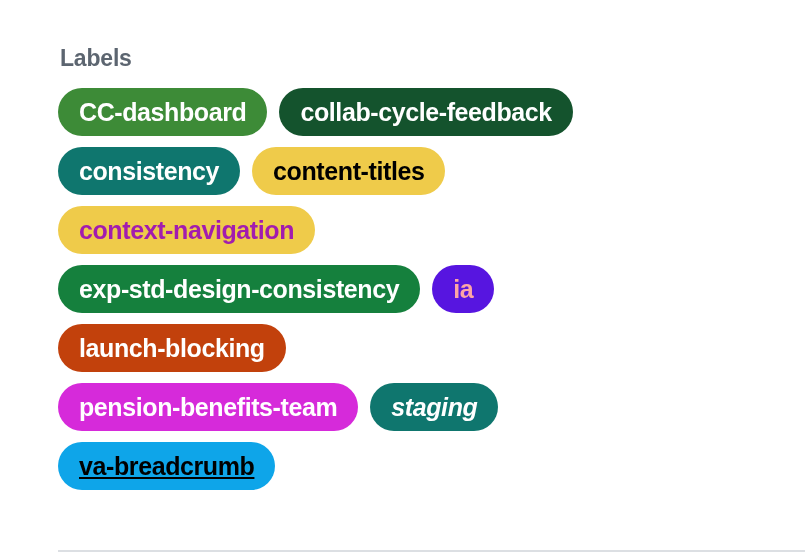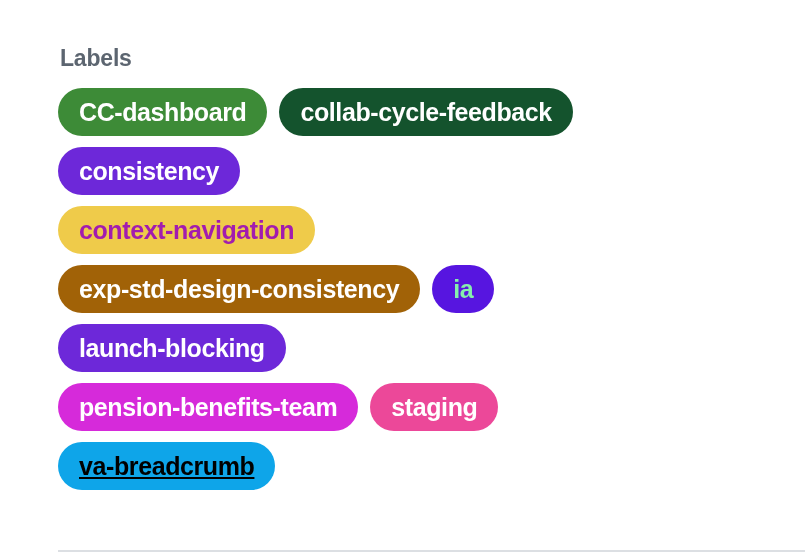--- a/index.html
+++ b/index.html
@@ -86,35 +86,36 @@
 
   <div class="labels-section">
     <h2 class="section-title" style="color: rgb(92, 101, 112);">Labels</h2>
 
     <div class="label-rows">
         <div class="label-row">
           <span class="label-pill" style="background: rgb(61, 139, 55); color: rgb(255, 255, 255);">CC-dashboard</span>
           <span class="label-pill" style="background: #14532d; color: rgb(255, 255, 255);">collab-cycle-feedback</span>
         </div>
         <div class="label-row">
-          <span class="label-pill" style="background: #6d28d9; color: rgb(255, 255, 255);">consistency</span>
+          <span class="label-pill" style="background: #0f766e; color: rgb(255, 255, 255);">consistency</span>
+          <span class="label-pill" style="background: rgb(239, 203, 74); color: rgb(0, 0, 0);">content-titles</span>
         </div>
         <div class="label-row">
           <span class="label-pill" style="background: rgb(239, 203, 74); color: #a21caf;">context-navigation</span>
         </div>
         <div class="label-row">
-          <span class="label-pill" style="background: #a16207; color: rgb(255, 255, 255);">exp-std-design-consistency</span>
-          <span class="label-pill" style="background: rgb(87, 21, 224); color: #86efac;">ia</span>
+          <span class="label-pill" style="background: #15803d; color: rgb(255, 255, 255);">exp-std-design-consistency</span>
+          <span class="label-pill" style="background: rgb(87, 21, 224); color: #fca5a5;">ia</span>
         </div>
         <div class="label-row">
-          <span class="label-pill" style="background: #6d28d9; color: rgb(255, 255, 255);">launch-blocking</span>
+          <span class="label-pill" style="background: #c2410c; color: rgb(255, 255, 255);">launch-blocking</span>
         </div>
         <div class="label-row">
           <span class="label-pill" style="background: rgb(214, 42, 218); color: rgb(255, 255, 255); text-align: right;">pension-benefits-team</span>
-          <span class="label-pill" style="background: #ec4899; color: rgb(255, 255, 255);">staging</span>
+          <span class="label-pill" style="background: #0f766e; color: rgb(255, 255, 255); font-style: italic;">staging</span>
         </div>
         <div class="label-row">
           <span class="label-pill" style="background: #0ea5e9; color: rgb(0, 0, 0); text-decoration: underline;">va-breadcrumb</span>
         </div>
       </div>
   </div>
 
   <div class="divider" style="background: rgb(220, 223, 227);"></div>
 
 </div>

